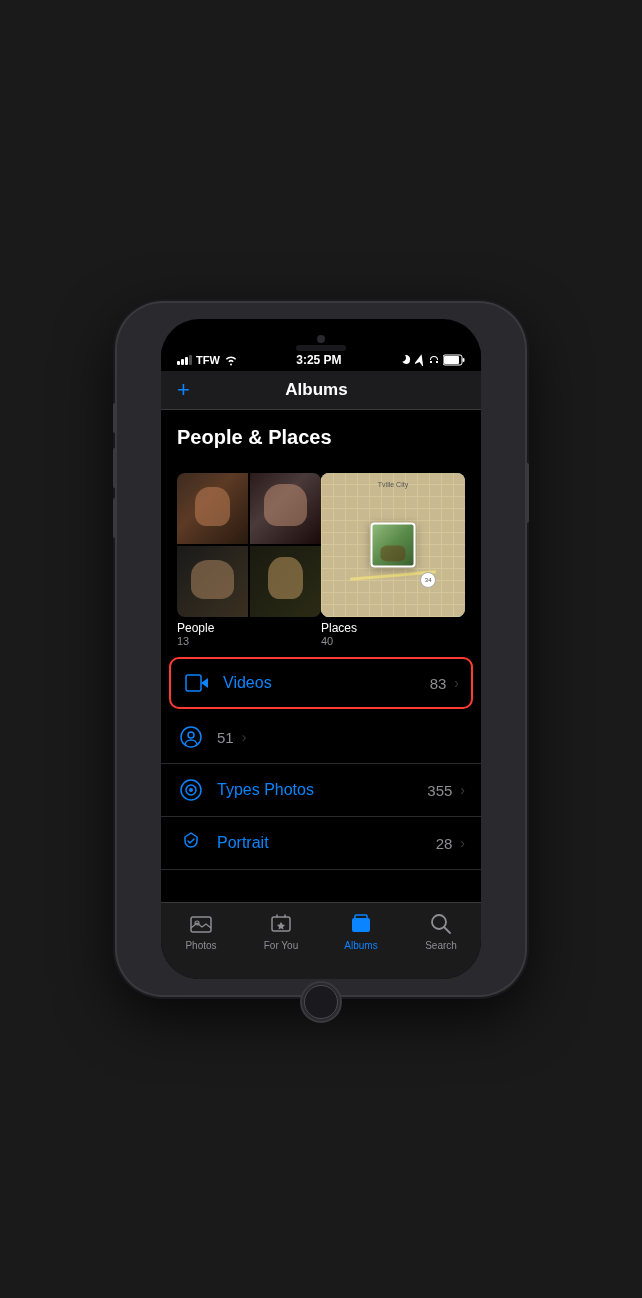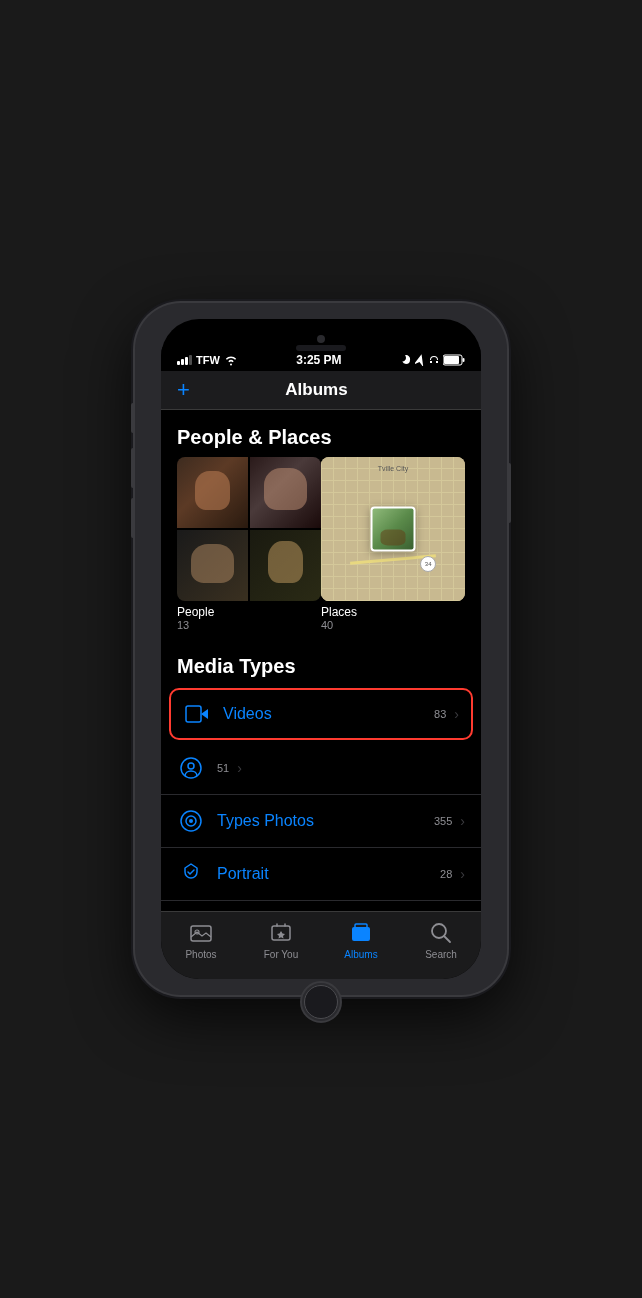--- a/index.html
+++ b/index.html
@@ -6,21 +6,21 @@
     body {
       background: #1a1a1a;
       display: flex;
       justify-content: center;
       align-items: center;
       min-height: 100vh;
       font-family: -apple-system, BlinkMacSystemFont, 'Helvetica Neue', sans-serif;
     }
 
     .phone-outer {
-      width: 372px;
+      width: 408px;
       height: 692px;
       background: #2a2a2e;
       border-radius: 46px;
       position: relative;
       box-shadow: 0 0 0 2px #3a3a3e, 0 0 0 4px #1a1a1e, 0 20px 60px rgba(0,0,0,0.8);
       display: flex;
       flex-direction: column;
       align-items: center;
       justify-content: center;
     }
@@ -187,21 +187,21 @@
       background: #000;
       scrollbar-width: none;
     }
     .content::-webkit-scrollbar { display: none; }
 
     
     .section-header {
       font-size: 20px;
       font-weight: 700;
       color: #fff;
-      padding: 16px 16px 8px;
+      padding: 16px 16px 24px;
     }
 
     
     .pp-grid {
       display: flex;
       gap: 0;
       padding: 0 16px 8px;
       text-decoration: underline;
     }
 
@@ -390,36 +390,36 @@
       flex-shrink: 0;
     }
 
     .media-name {
       flex: 1;
       font-size: 16px;
       color: #0a84ff;
     }
 
     .media-count {
-      font-size: 11px;
+      font-size: 15px;
       color: #8e8e93;
       margin-right: 8px;
     }
 
     .chevron-right {
       color: #3a3a3e;
       font-size: 14px;
     }
 
     
     .tab-bar {
       background: rgba(28, 28, 30, 0.95);
       border-top: 0.5px solid #3a3a3a;
       display: flex;
-      padding: 8px 0 19px;
+      padding: 8px 0 28px;
       flex-shrink: 0;
     }
 
     .tab-item {
       flex: 1;
       display: flex;
       flex-direction: column;
       align-items: center;
       gap: 3px;
       cursor: pointer;
@@ -557,21 +557,20 @@
                 <div class="plant-photo"></div>
               </div>
               <div class="map-badge">34</div>
             </div>
           </div>
           <div class="pp-label">Places</div>
           <div class="pp-count">40</div>
         </div>
       </div>
 
-      <div class="section-header">Media Types</div>
 
       <div class="media-list">
 
         <div class="media-item highlighted">
           <div class="media-icon">
             <svg width="24" height="18" viewBox="0 0 24 18">
               <rect x="1" y="1" width="15" height="16" rx="2" fill="none" stroke="#0a84ff" stroke-width="1.5"></rect>
               <polygon points="16,9 23,4 23,14" fill="#0a84ff"></polygon>
             </svg>
           </div>

